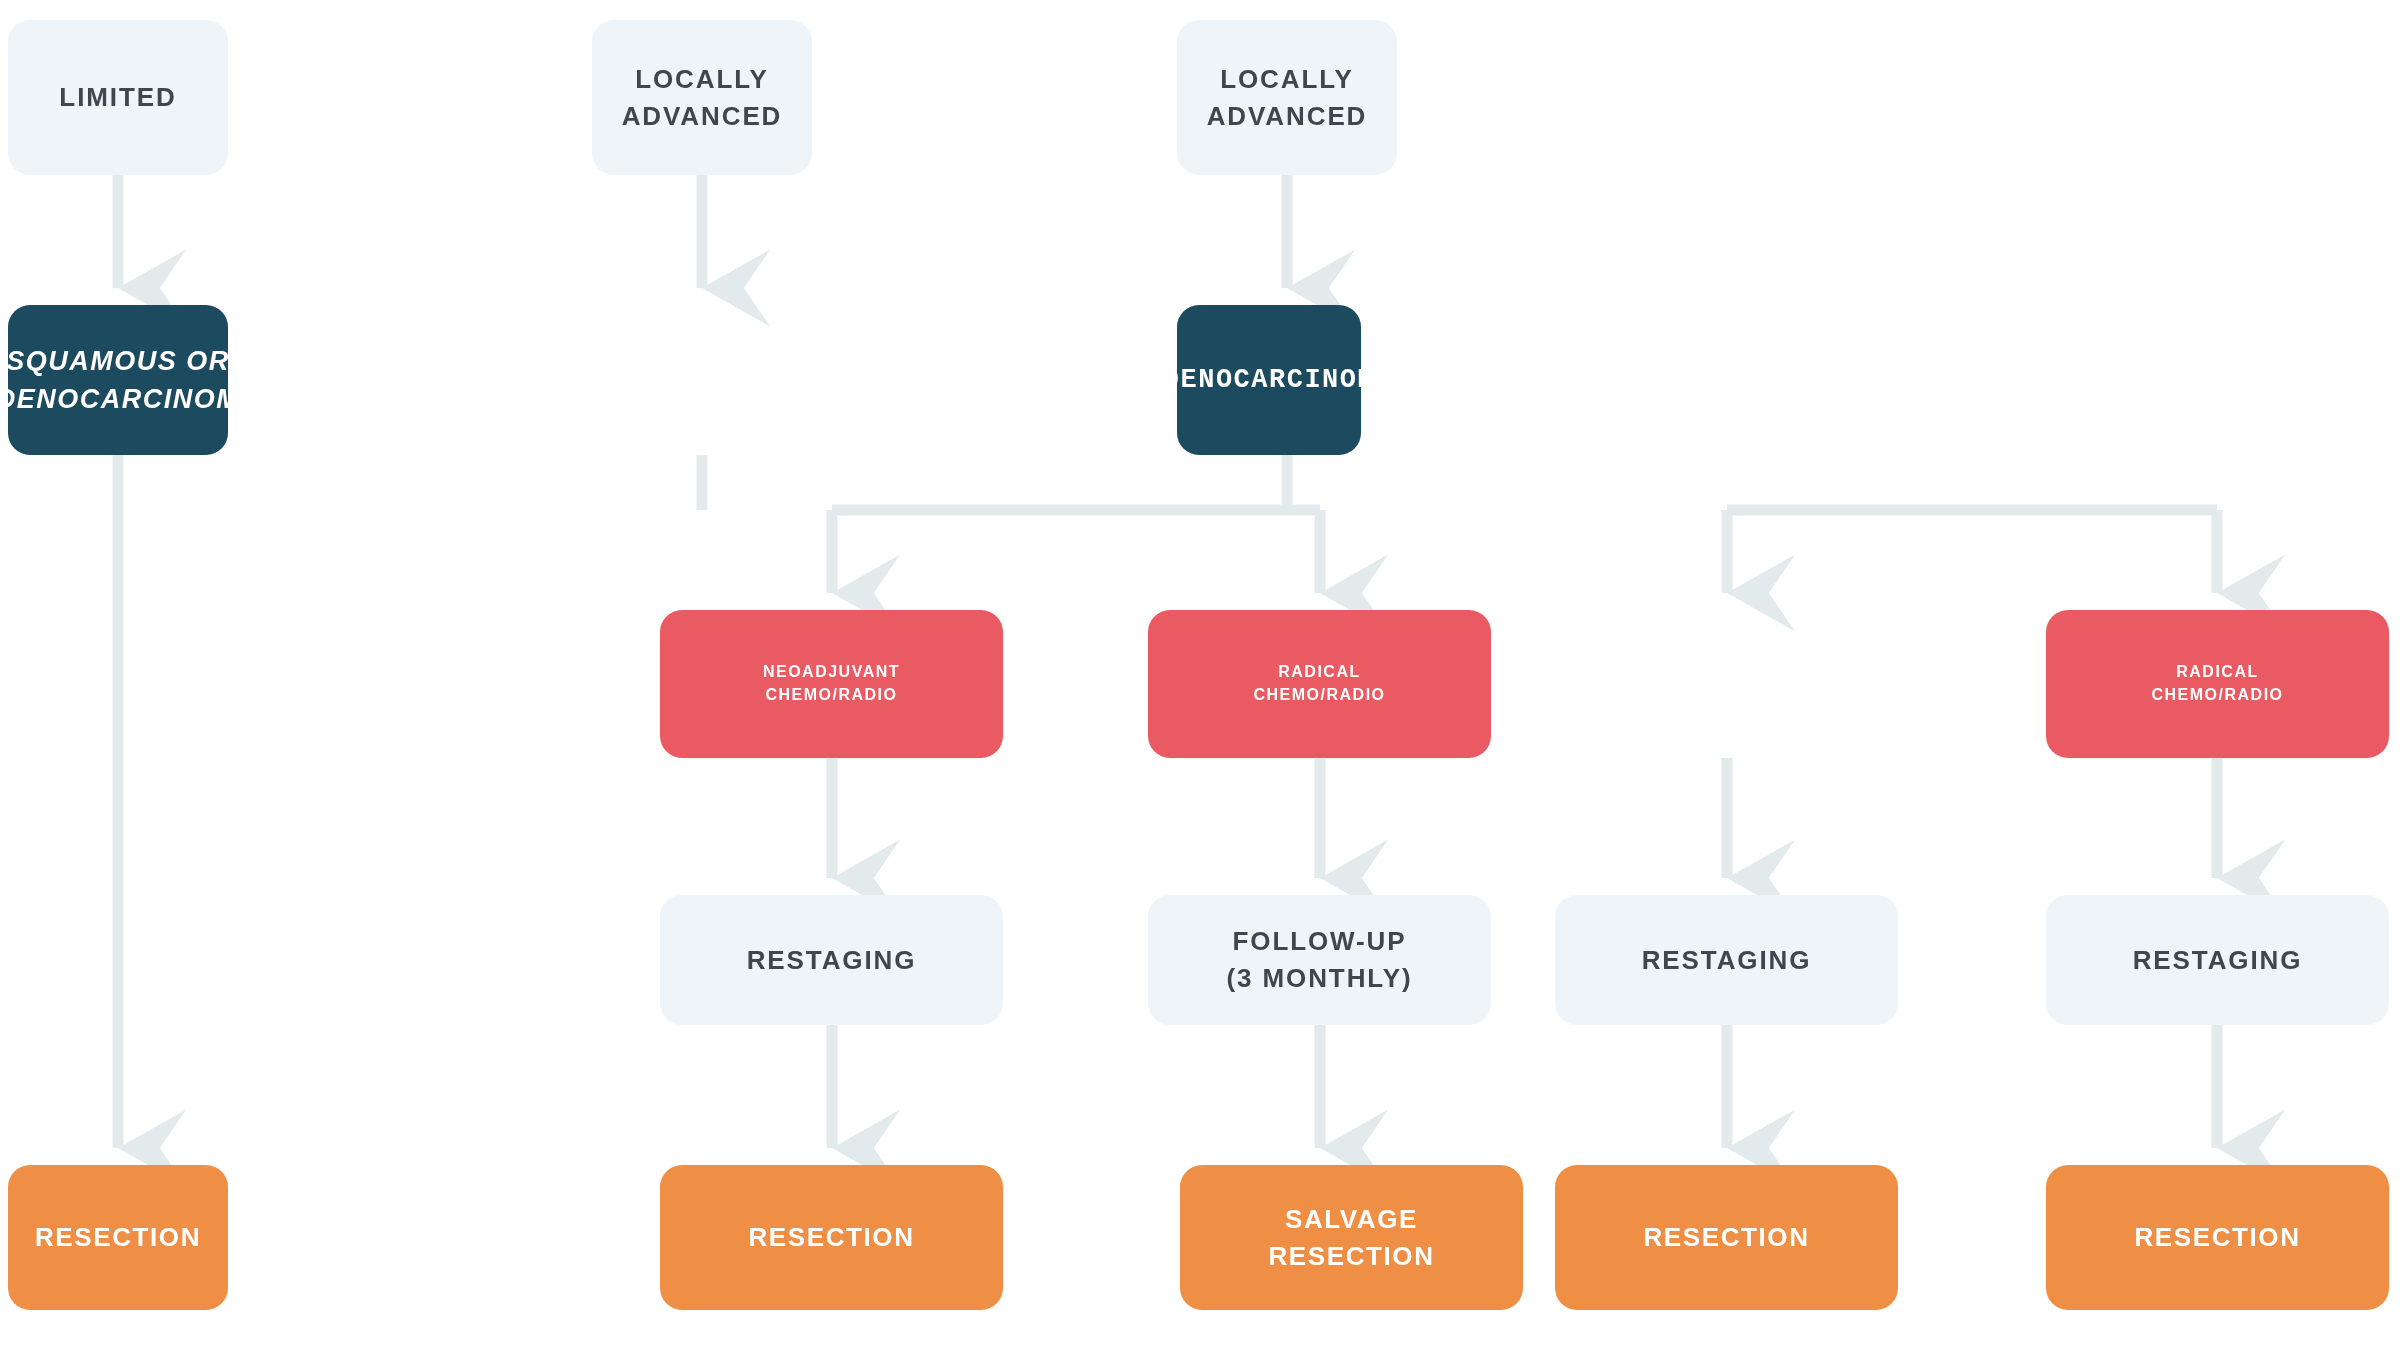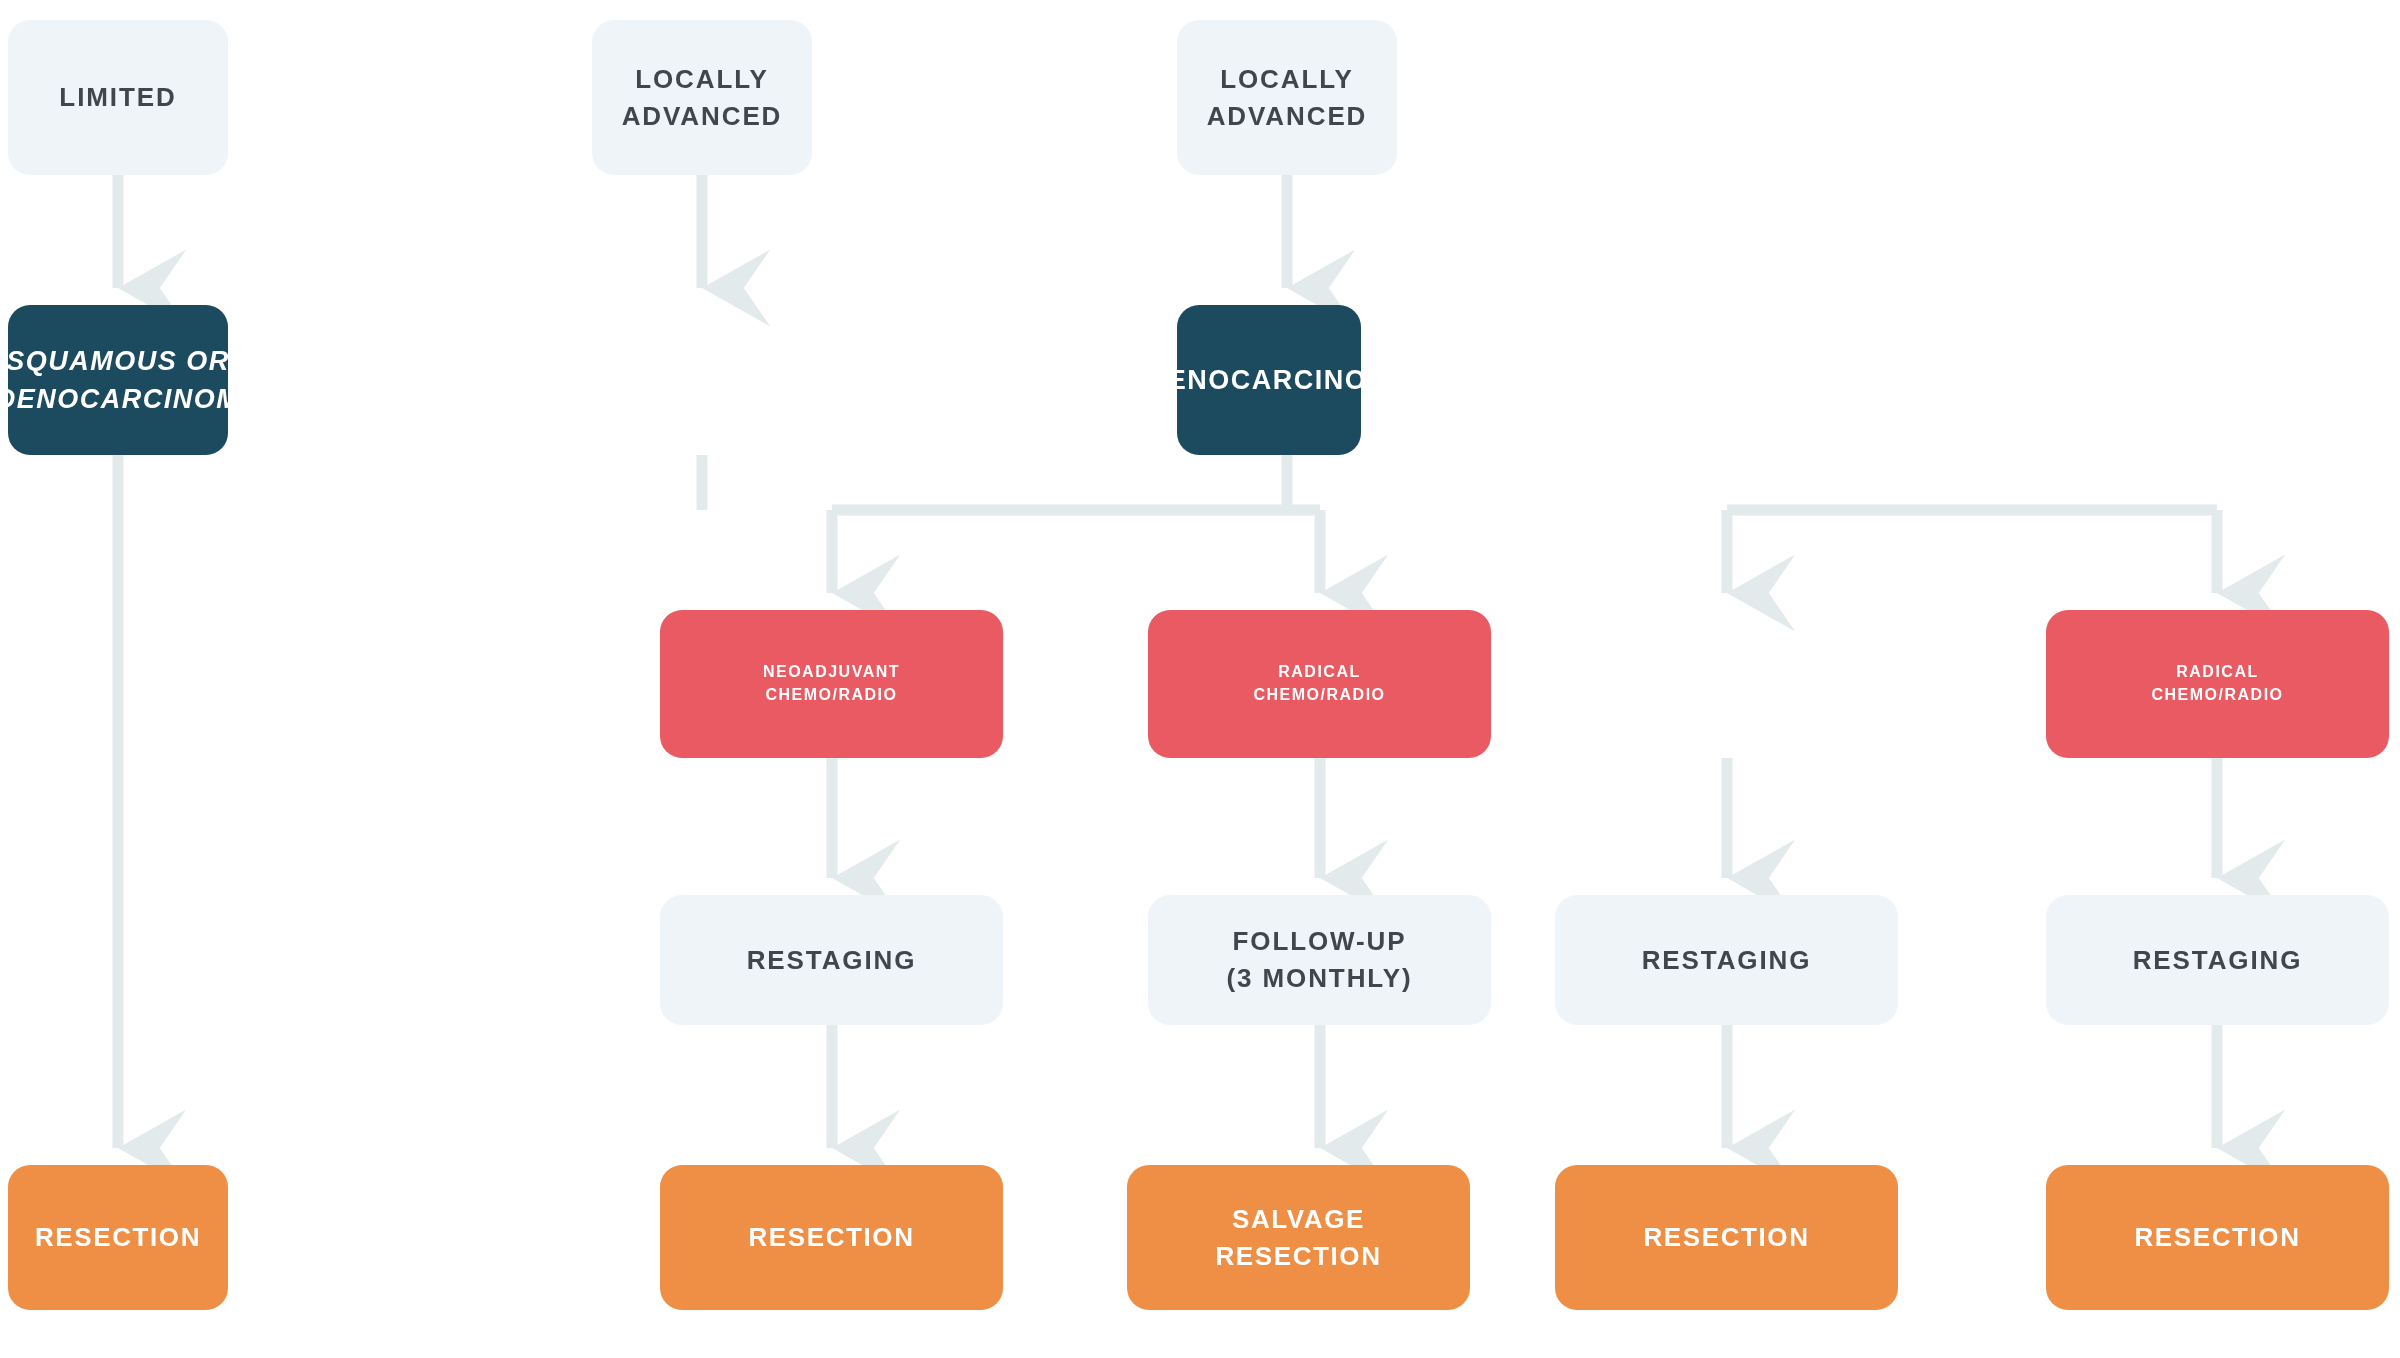--- a/index.html
+++ b/index.html
@@ -110,35 +110,35 @@
   </svg>
 
   <div class="node light" style="left: 8px; top: 20px; width: 220px; height: 155px;">LIMITED</div>
   <div class="node light" style="left: 592px; top: 20px; width: 220px; height: 155px;">LOCALLY
 ADVANCED</div>
   <div class="node light" style="left: 1177px; top: 20px; width: 220px; height: 155px;">LOCALLY
 ADVANCED</div>
 
   <div class="node dark" style="left: 8px; top: 305px; width: 220px; height: 150px; font-style: italic;">SQUAMOUS OR
 ADENOCARCINOMA</div>
-  <div class="node dark" style="left: 1177px; top: 305px; width: 184px; height: 150px;">ADENOCARCINOMA</div>
+  <div class="node dark" style="left: 1177px; top: 305px; width: 184px; height: 150px; font-family: Liberation Mono, monospace;">ADENOCARCINOMA</div>
 
   <div class="node red" style="left: 660px; top: 610px; width: 343px; height: 148px;">NEOADJUVANT
 CHEMO/RADIO</div>
   <div class="node red" style="left: 1148px; top: 610px; width: 343px; height: 148px;">RADICAL
 CHEMO/RADIO</div>
   <div class="node red" style="left: 2046px; top: 610px; width: 343px; height: 148px;">RADICAL
 CHEMO/RADIO</div>
 
   <div class="node light" style="left: 660px; top: 895px; width: 343px; height: 130px;">RESTAGING</div>
   <div class="node light" style="left: 1148px; top: 895px; width: 343px; height: 130px;">FOLLOW-UP
 (3 MONTHLY)</div>
   <div class="node light" style="left: 1555px; top: 895px; width: 343px; height: 130px;">RESTAGING</div>
   <div class="node light" style="left: 2046px; top: 895px; width: 343px; height: 130px;">RESTAGING</div>
 
   <div class="node orange" style="left: 8px; top: 1165px; width: 220px; height: 145px;">RESECTION</div>
   <div class="node orange" style="left: 660px; top: 1165px; width: 343px; height: 145px;">RESECTION</div>
-  <div class="node orange" style="left: 1127px; top: 1165px; width: 343px; height: 145px;">SALVAGE
+  <div class="node orange" style="left: 1180px; top: 1165px; width: 343px; height: 145px;">SALVAGE
 RESECTION</div>
   <div class="node orange" style="left: 1555px; top: 1165px; width: 343px; height: 145px;">RESECTION</div>
   <div class="node orange" style="left: 2046px; top: 1165px; width: 343px; height: 145px;">RESECTION</div>
 
 </div>
 
 </body></html>

